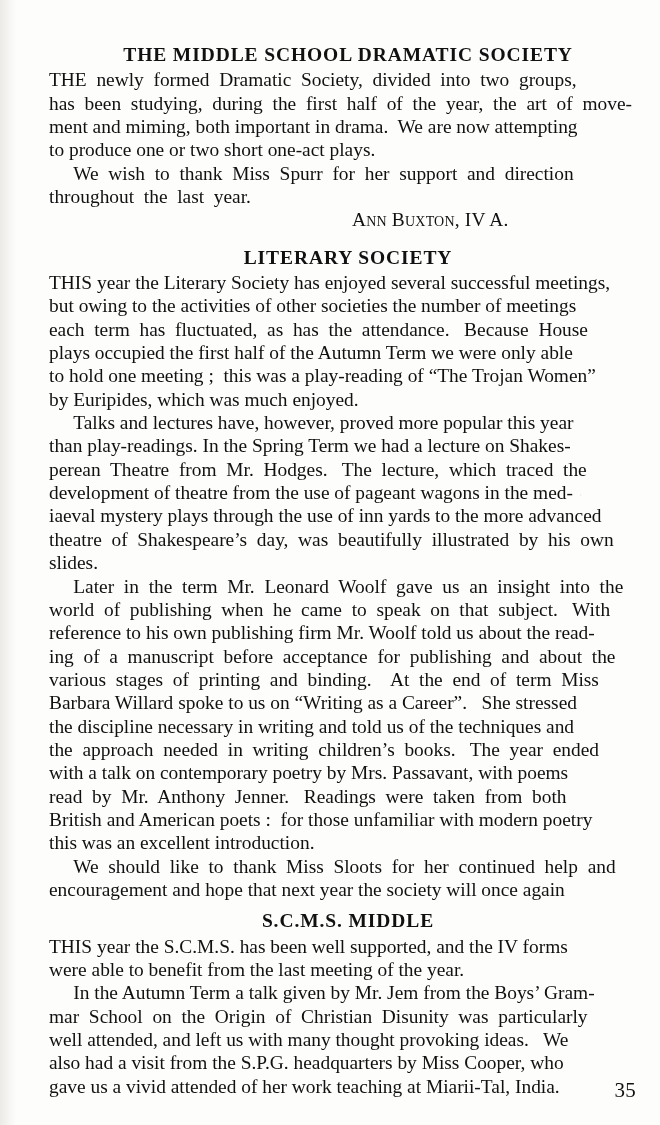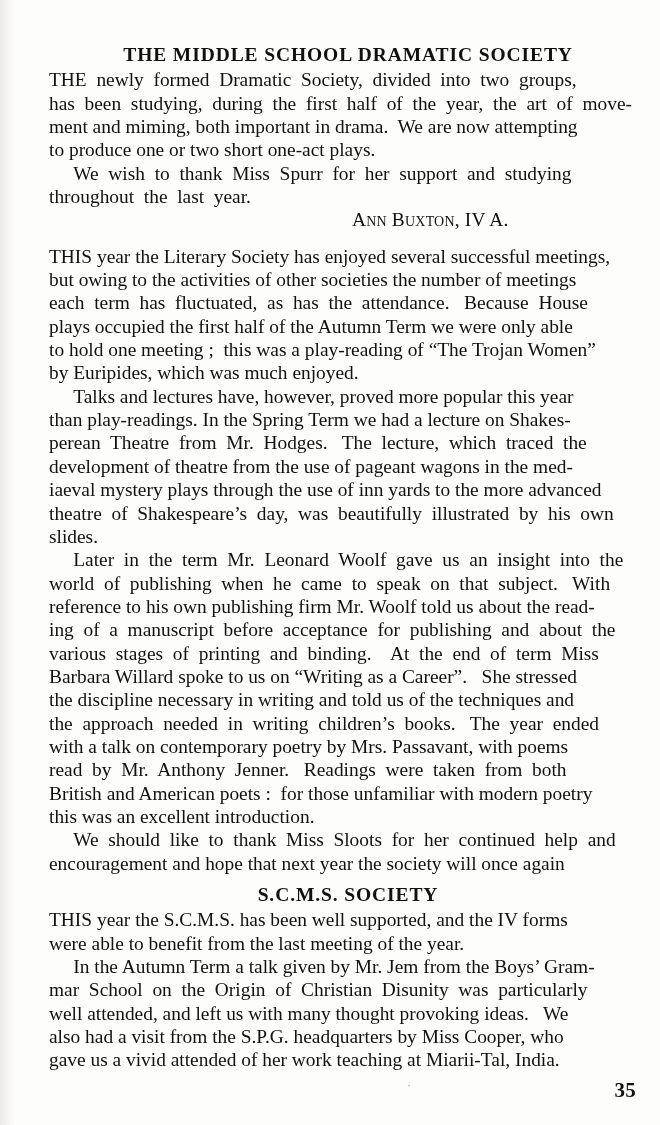--- a/index.html
+++ b/index.html
@@ -107,51 +107,52 @@
   .row-split .right-part.sig-col { margin-left: 0; padding-left: 59px; }
 
   .spacer-sm { height: 7px; }
   .spacer-md { height: 13px; }
 
   .page-number {
     position: absolute;
     right: 24px;
     bottom: 22px;
     font-size: 21px;
-    font-weight: bold;
+    font-weight: normal;
     letter-spacing: .3px;
   }
 </style>
 </head>
 <body>
 
 <div class="page">
   <div class="gutter-shadow"></div>
   <div class="page-speckle"></div>
 
   <div class="content">
 
     <h2 class="section-heading">THE MIDDLE SCHOOL DRAMATIC SOCIETY</h2>
 
     <p class="body-text"><span>THE  newly  formed  Dramatic  Society,  divided  into  two  groups,</span>
 <span>has  been  studying,  during  the  first  half  of  the  year,  the  art  of  move-</span>
 <span>ment and miming, both important in drama.  We are now attempting</span>
 <span>to produce one or two short one-act plays.</span></p>
 
-    <p class="body-text"><span>     We  wish  to  thank  Miss  Spurr  for  her  support  and  studying</span></p>
+    <p class="body-text"><span>     We  wish  to  thank  Miss  Spurr  for  her  support  and  direction</span></p>
 
     <div class="sig-block">
       <div class="row-split">
         <span class="left-part">throughout  the  last  year.</span>
       </div>
       <div class="signature sig-indent-left">Ann Buxton, IV A.</div>
     </div>
 
     <div class="spacer-md"></div>
 
+    <h2 class="section-heading">LITERARY SOCIETY</h2>
 
     <p class="body-text"><span>THIS year the Literary Society has enjoyed several successful meetings,</span>
 <span>but owing to the activities of other societies the number of meetings</span>
 <span>each  term  has  fluctuated,  as  has  the  attendance.   Because  House</span>
 <span>plays occupied the first half of the Autumn Term we were only able</span>
 <span>to hold one meeting ;  this was a play-reading of “The Trojan Women”</span>
 <span>by Euripides, which was much enjoyed.</span></p>
 
     <p class="body-text"><span>     Talks and lectures have, however, proved more popular this year</span>
 <span>than play-readings. In the Spring Term we had a lecture on Shakes-</span>
@@ -173,21 +174,21 @@
 <span>read  by  Mr.  Anthony  Jenner.   Readings  were  taken  from  both</span>
 <span>British and American poets :  for those unfamiliar with modern poetry</span>
 <span>this was an excellent introduction.</span></p>
 
     <p class="body-text"><span>     We  should  like  to  thank  Miss  Sloots  for  her  continued  help  and</span>
 <span>encouragement and hope that next year the society will once again</span></p>
 
 
     <div class="spacer-sm"></div>
 
-    <h2 class="section-heading">S.C.M.S.  SOCIETY</h2>
+    <h2 class="section-heading">S.C.M.S.  MIDDLE</h2>
 
     <p class="body-text"><span>THIS year the S.C.M.S. has been well supported, and the IV forms</span>
 <span>were able to benefit from the last meeting of the year.</span></p>
 
     <p class="body-text"><span>     In the Autumn Term a talk given by Mr. Jem from the Boys’ Gram-</span>
 <span>mar  School  on  the  Origin  of  Christian  Disunity  was  particularly</span>
 <span>well attended, and left us with many thought provoking ideas.   We</span>
 <span>also had a visit from the S.P.G. headquarters by Miss Cooper, who</span>
 <span>gave us a vivid attended of her work teaching at Miarii-Tal, India.</span></p>
 

